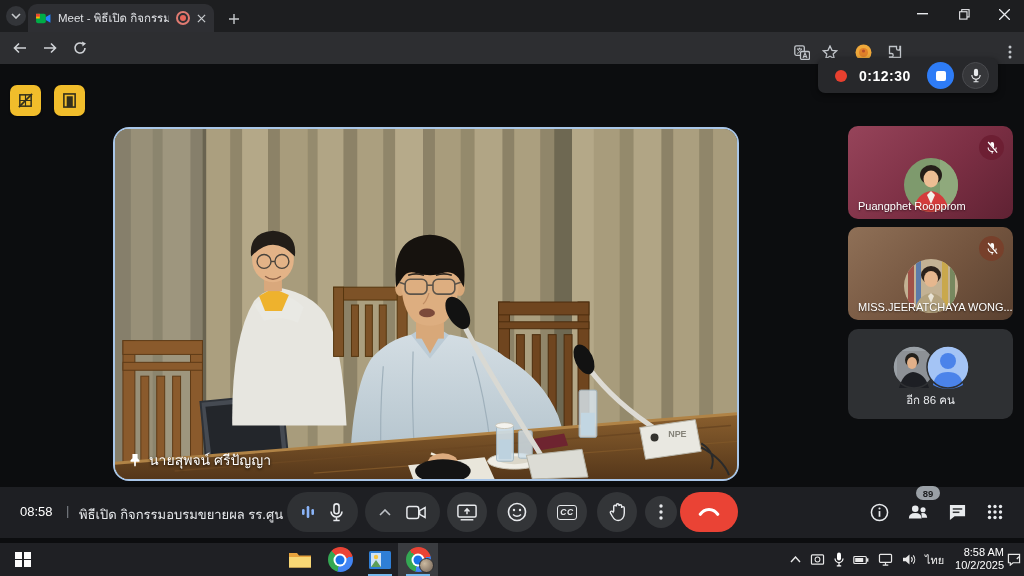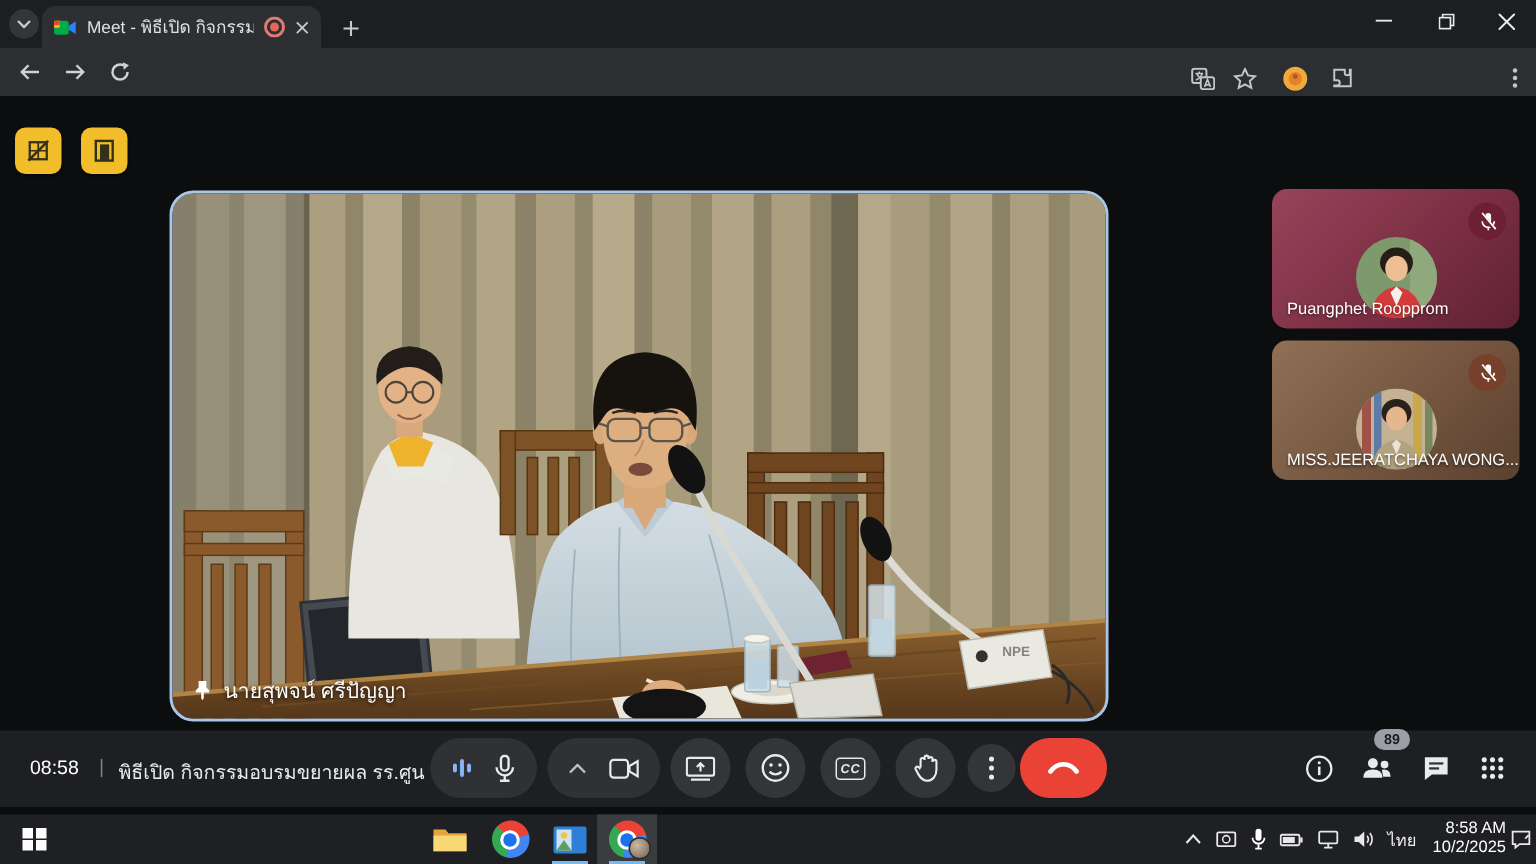--- a/index.html
+++ b/index.html
@@ -206,20 +206,33 @@
     </div>
     <div class="navic" style="left:998px;top:8px;">
       <svg width="4" height="14" viewBox="0 0 4 14">
         <circle cx="2" cy="2" r="1.5" fill="#c2c6cb"></circle>
           <circle cx="2" cy="7" r="1.5" fill="#c2c6cb"></circle>
           <circle cx="2" cy="12" r="1.5" fill="#c2c6cb"></circle>
       </svg>
     </div>
   </div>
 
+  <div class="recwidget">
+    <div class="recdot"></div>
+    <div class="rectime">0:12:30</div>
+    <div class="recstop">
+        <i></i>
+      </div>
+    <div class="recmic">
+      <svg width="12" height="15" viewBox="0 0 14 18">
+        <rect x="4.5" y="1" width="5" height="9" rx="2.5" fill="#e8eaed"></rect>
+        <path d="M2 8.5 a5 5 0 0 0 10 0 M7 13.5 v3 M4 16.5 h6" fill="none" stroke="#e8eaed" stroke-width="1.4"></path>
+      </svg>
+    </div>
+  </div>
 
   <div class="meetpage">
 
     <div class="ybtn" style="left:10px;top:21px;">
       <svg width="17" height="17" viewBox="0 0 18 18">
         <rect x="3" y="3" width="12" height="12" fill="none" stroke="#33301c" stroke-width="1.6"></rect>
         <path d="M3 9 h12 M9 3 v12" stroke="#33301c" stroke-width="1.2"></path>
         <path d="M2 16 L16 2" stroke="#33301c" stroke-width="1.8"></path>
       </svg>
     </div>
@@ -442,20 +455,37 @@
         <svg width="12" height="14" viewBox="0 0 14 16">
           <rect x="5" y="1" width="4.4" height="8" rx="2.2" fill="#fff"></rect>
           <path d="M2.5 7.5 a4.7 4.7 0 0 0 9.4 0 M7.2 12 v2.5" fill="none" stroke="#fff" stroke-width="1.3"></path>
           <line x1="1.5" y1="1.5" x2="12.5" y2="14" stroke="#77402b" stroke-width="3"></line>
           <line x1="2.5" y1="1" x2="13" y2="13.5" stroke="#fff" stroke-width="1.4"></line>
         </svg>
       </div>
       <div class="pname">MISS.JEERATCHAYA WONG...</div>
     </div>
 
+    <div class="ptile" style="top:265px;height:90px;background:#2e3033;">
+      <div style="position:absolute;left:50%;top:16px;transform:translateX(-50%);width:84px;height:44px;">
+        <svg width="84" height="44" viewBox="0 0 84 44">
+          <circle cx="25" cy="22" r="21" fill="#9aa0a6"></circle>
+          <rect x="8" y="6" width="34" height="32" fill="#8d9196" clip-path="circle(21px at 17px 16px)"></rect>
+          <ellipse cx="23" cy="15" rx="7" ry="7" fill="#23201c"></ellipse>
+          <ellipse cx="23" cy="18" rx="5" ry="6" fill="#e2b089"></ellipse>
+          <path d="M10 43 Q14 28 24 27 Q36 28 40 43 Z" fill="#1d1f24"></path>
+          <circle cx="25" cy="22" r="21" fill="none" stroke="#2e3033" stroke-width="1.5"></circle>
+          <circle cx="59" cy="22" r="21" fill="#a4c4f5"></circle>
+          <circle cx="59" cy="16" r="8" fill="#4b83ea"></circle>
+          <path d="M44 40 Q46 27 59 27 Q72 27 74 40 Q67 44 59 44 Q51 44 44 40 Z" fill="#4b83ea"></path>
+          <circle cx="59" cy="22" r="21" fill="none" stroke="#2e3033" stroke-width="1.5"></circle>
+        </svg>
+      </div>
+      <div style="position:absolute;left:0;right:0;bottom:10px;text-align:center;font-size:11.5px;color:#e8eaed;">อีก 86 คน</div>
+    </div>
   </div>
 
   <div class="meetbar">
     <span class="clock">08:58</span>
     <span class="bardiv">|</span>
     <span class="meettitle">พิธีเปิด กิจกรรมอบรมขยายผล รร.ศูน...</span>
 
     <div class="pill" style="left:287px;width:71px;">
       <svg width="14" height="14" viewBox="0 0 14 14">
         <rect x="1" y="4" width="2.6" height="6" rx="1.3" fill="#8ab4f8"></rect>

